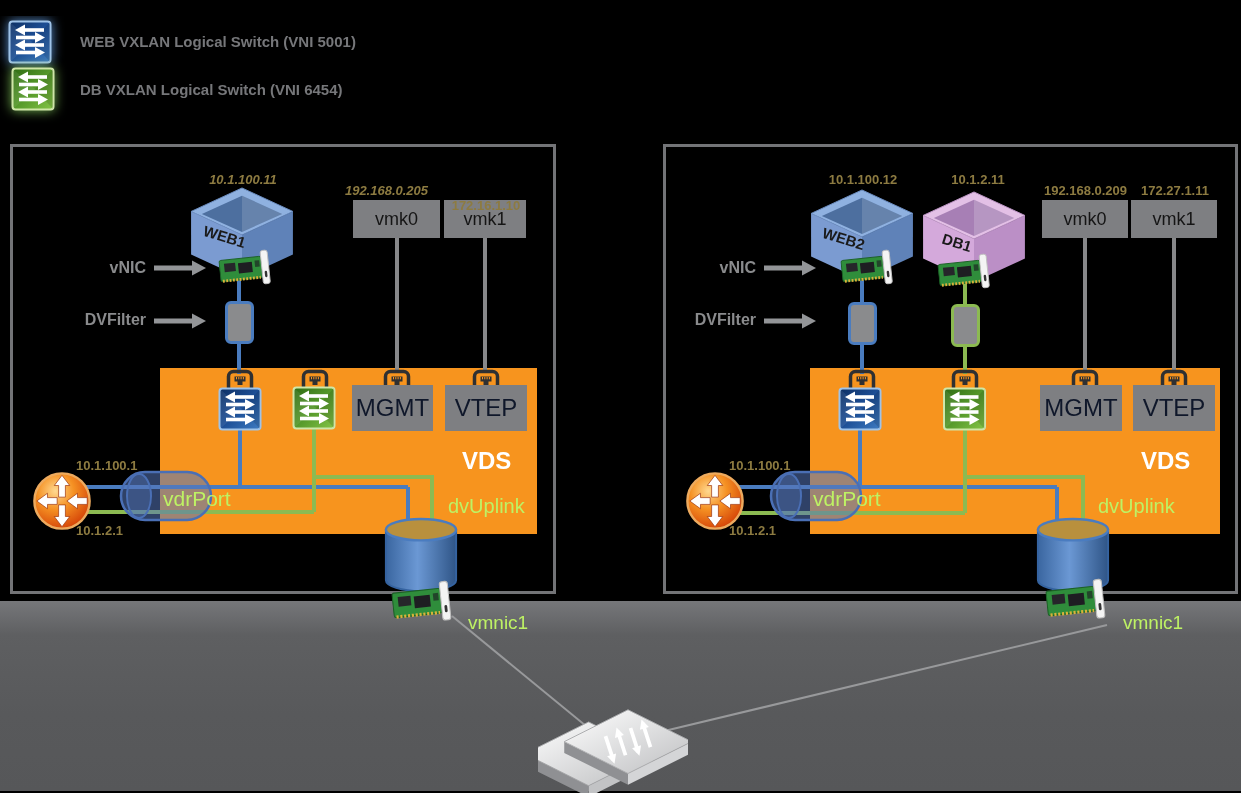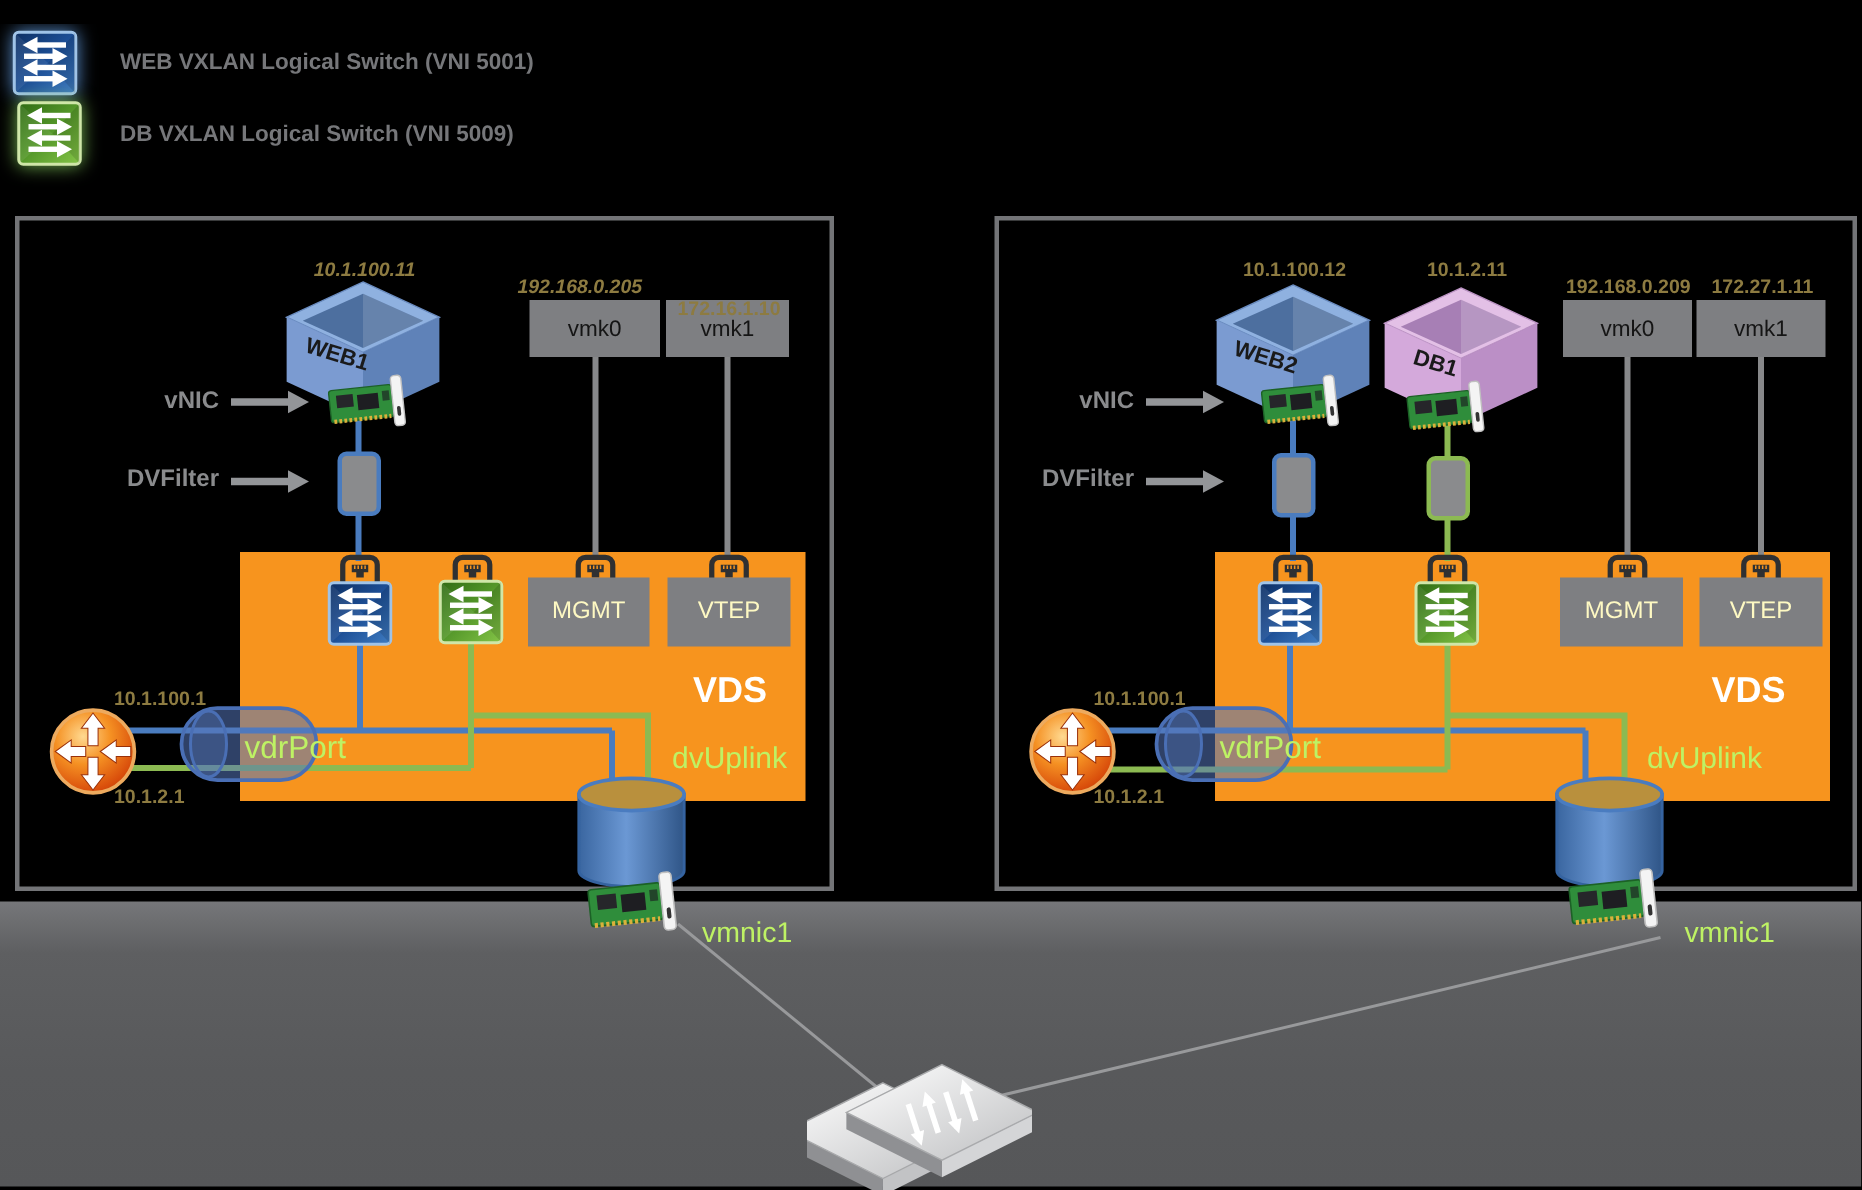--- a/index.html
+++ b/index.html
@@ -13,22 +13,22 @@
   .vds{background:#F7941E;z-index:3;}
   
   svg.wires{left:0;top:0;z-index:4;pointer-events:none;}
   .w-gray{stroke:#87888a;stroke-width:4;fill:none;}
   .w-blue{stroke:#4a7cbf;stroke-width:4;fill:none;}
   .w-green{stroke:#8cba52;stroke-width:4;fill:none;}
   .w-phys{stroke:#98999b;stroke-width:2;fill:none;}
   
   .z5{z-index:5;} .z6{z-index:6;}
   .gbox{background:#7e7f82;color:#151515;display:flex;align-items:center;justify-content:center;
-        font-size:15px;z-index:6;}
-  .gbox.light-text{color:#fef9c3;font-size:16px;}
+        font-size:18px;z-index:6;}
+  .gbox.light-text{color:#0f172a;font-size:24px;}
   .ip{font-size:13px;font-weight:bold;color:#8d7b41;text-align:center;white-space:nowrap;z-index:7;}
   .lab{color:#bef264;white-space:nowrap;z-index:7;}
   .lab.white{color:#fff;}
   .lab.gray{color:#8a8b8d;font-weight:bold;font-size:16px;}
   .legend-label{color:#76777a;font-weight:bold;font-size:15px;white-space:nowrap;}
   .legend-icon{width:44px;height:44px;}
   .glow-blue{filter:drop-shadow(0 0 6px rgba(100,160,230,.9));}
   .glow-green{filter:drop-shadow(0 0 6px rgba(130,200,90,.9));}
   .dvfilter{width:23px;height:37px;border-radius:6px;background:#8a8b8d;z-index:6;}
   .dvf-blue{border:3px solid #4a7cbf;}
@@ -195,21 +195,21 @@
   </svg>
 
   <div class="abs" style="left:8px;top:4px;">
     <svg class="abs legend-icon glow-blue" style="left:0;top:0;">
         <use href="#sw-blue"></use>
       </svg>
     <div class="abs legend-label" style="left:72px;top:13px;">WEB VXLAN Logical Switch (VNI 5001)</div>
     <svg class="abs legend-icon glow-green" style="left:3px;top:47px;">
         <use href="#sw-green"></use>
       </svg>
-    <div class="abs legend-label" style="left:72px;top:61px;">DB VXLAN Logical Switch (VNI 5009)</div>
+    <div class="abs legend-label" style="left:72px;top:61px;">DB VXLAN Logical Switch (VNI 6454)</div>
   </div>
 
   <div class="abs band"></div>
 
   <div class="abs host" style="left:10px;top:128px;width:540px;height:444px;"></div>
   <div class="abs host" style="left:663px;top:128px;width:569px;height:444px;"></div>
   <div class="abs vds" style="left:160px;top:352px;width:377px;height:166px;"></div>
   <div class="abs vds" style="left:810px;top:352px;width:410px;height:166px;"></div>
 
   <svg class="abs wires" width="1241" height="793">

